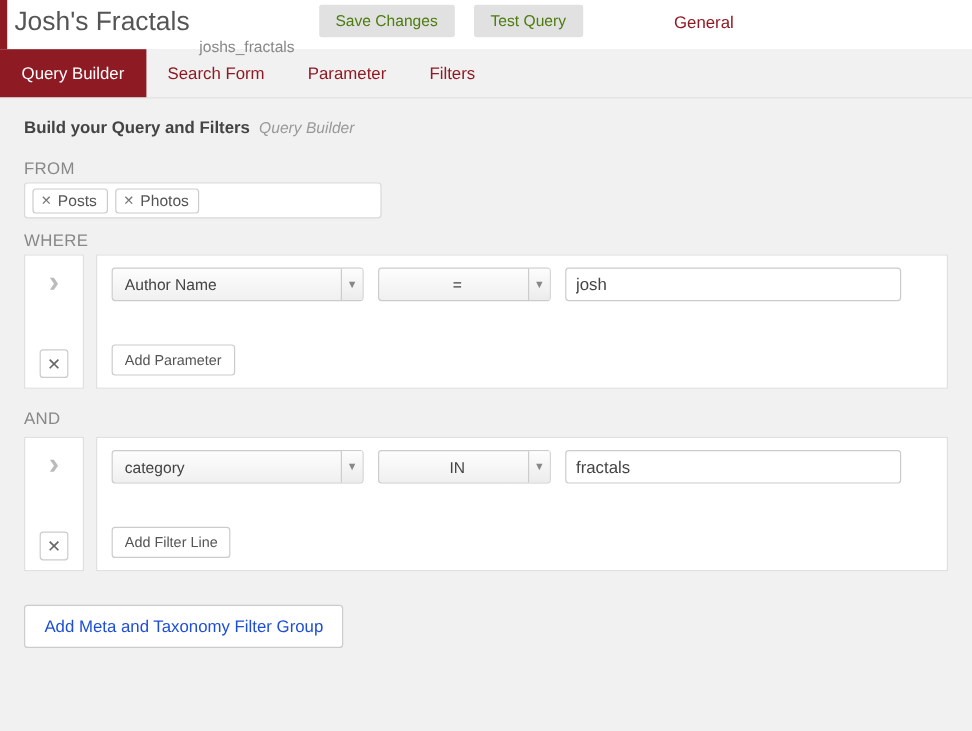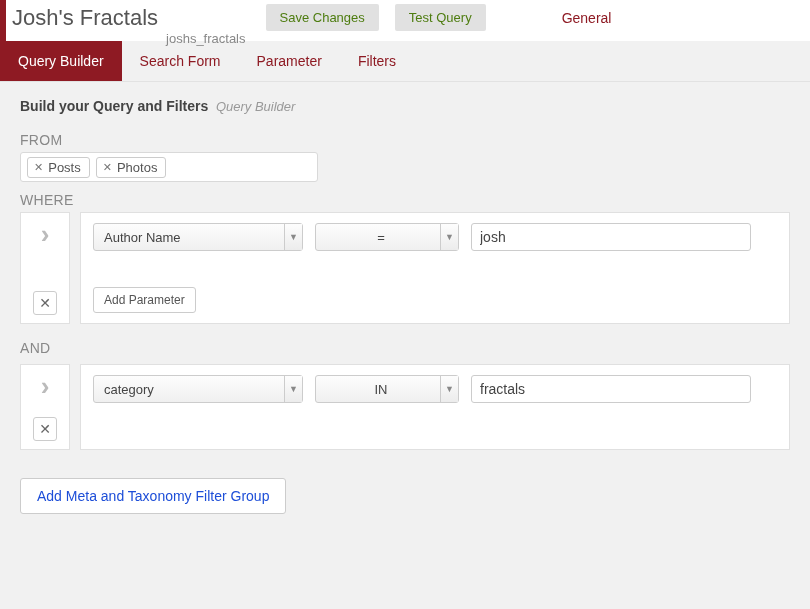--- a/index.html
+++ b/index.html
@@ -292,18 +292,19 @@
         <div class="sel field">
           <span>category</span>
           <span class="caret">▼</span>
         </div>
         <div class="sel op">
           <span>IN</span>
           <span class="caret">▼</span>
         </div>
         <input class="txt" value="fractals" style="">
       </div>
+      <button class="smallbtn">Add Filter Line</button>
     </div>
   </div>
 
   <button class="bigbtn">Add Meta and Taxonomy Filter Group</button>
 
 </div>
 
 </body></html>

